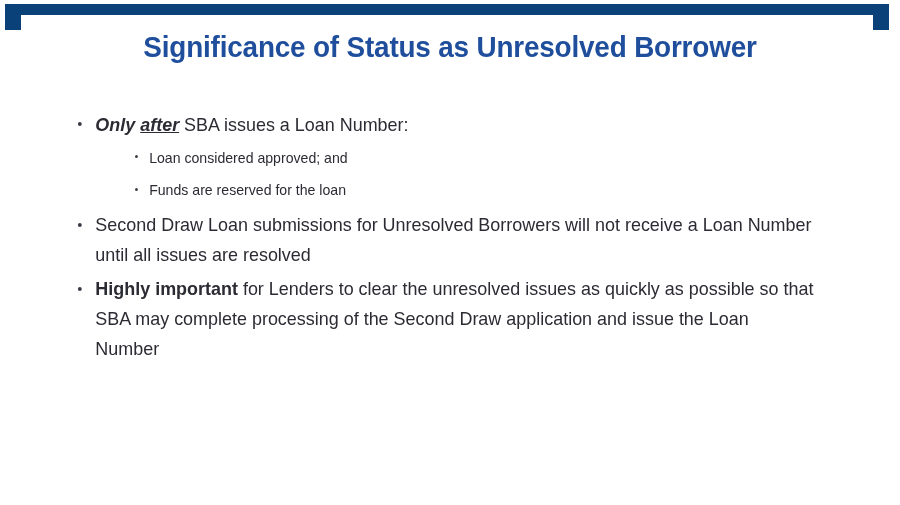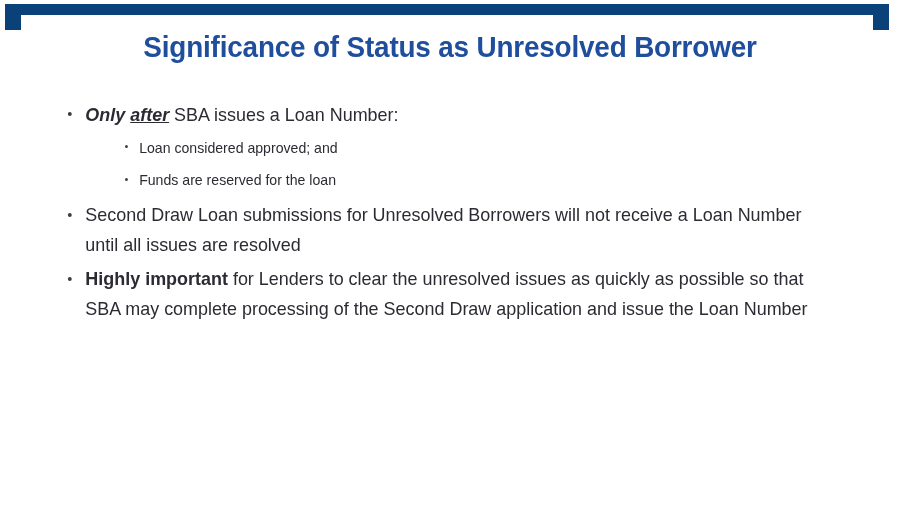--- a/index.html
+++ b/index.html
@@ -65,21 +65,21 @@
   
   .body-area {
     position: absolute;
     left: 62px;
     top: 98px;
     width: 790px;
   }
 
   ul.level1 {
     list-style: none;
-    margin: 2px;
+    margin: 12px;
     padding: 0;
   }
   ul.level1 > li.bullet-l1 {
     position: relative;
     padding-left: 22px;
     color: #2b2b33;
     font-size: 18.5px;
     line-height: 1.62;
     margin-bottom: 4px;
     font-family: "Liberation Sans Narrow", "Liberation Sans", sans-serif;

